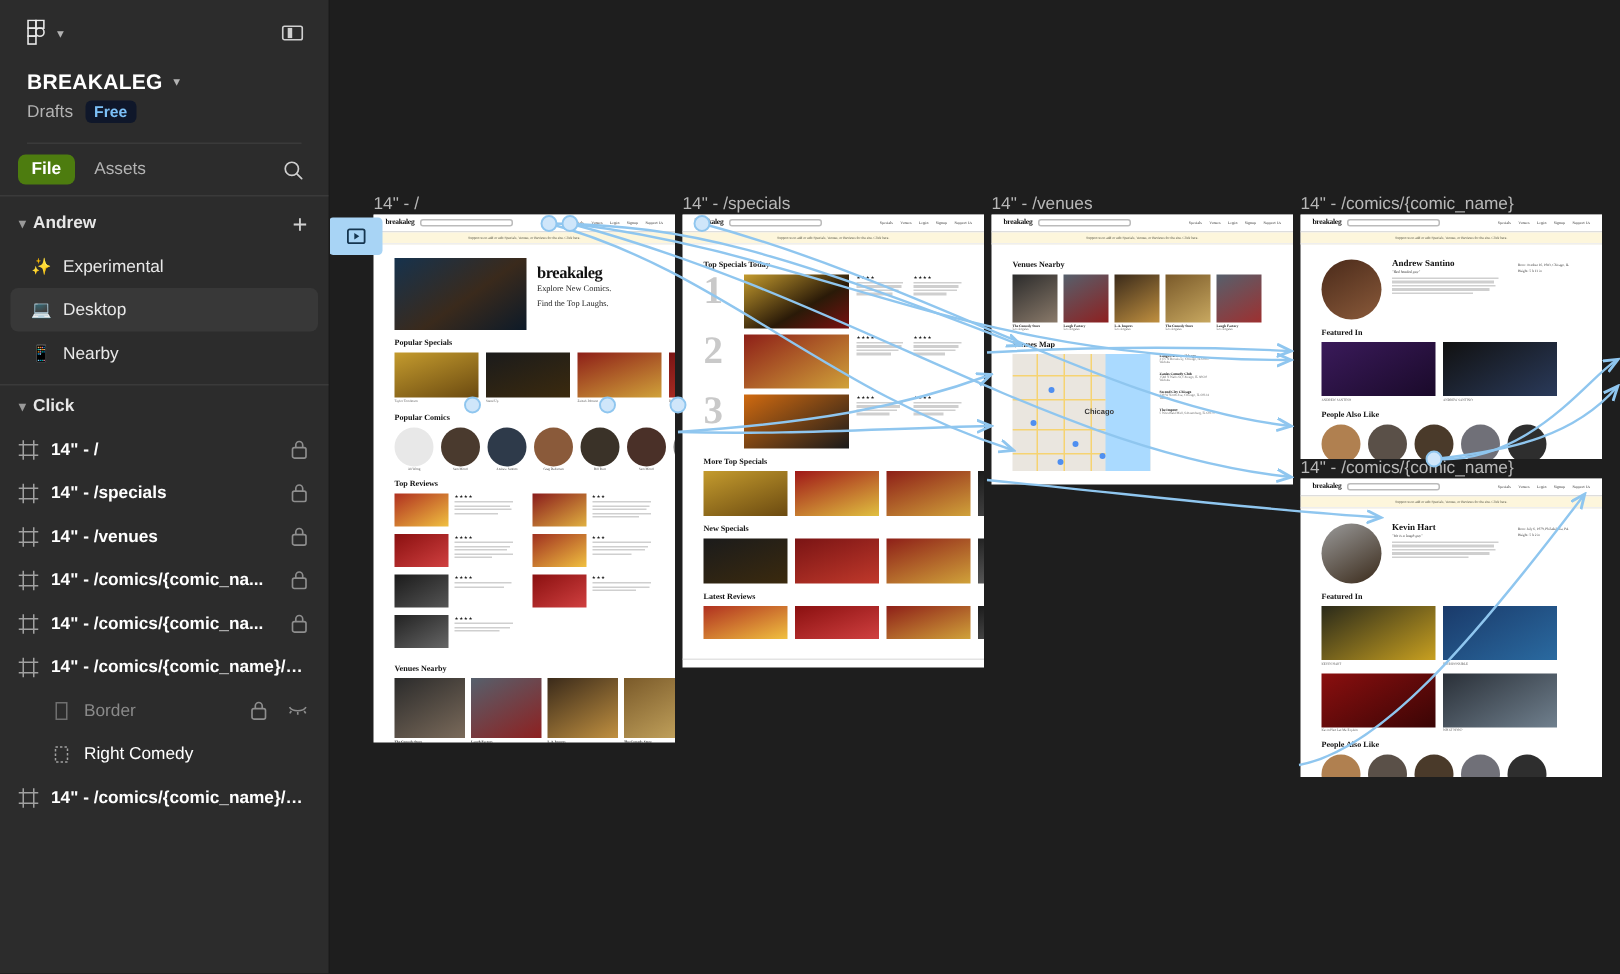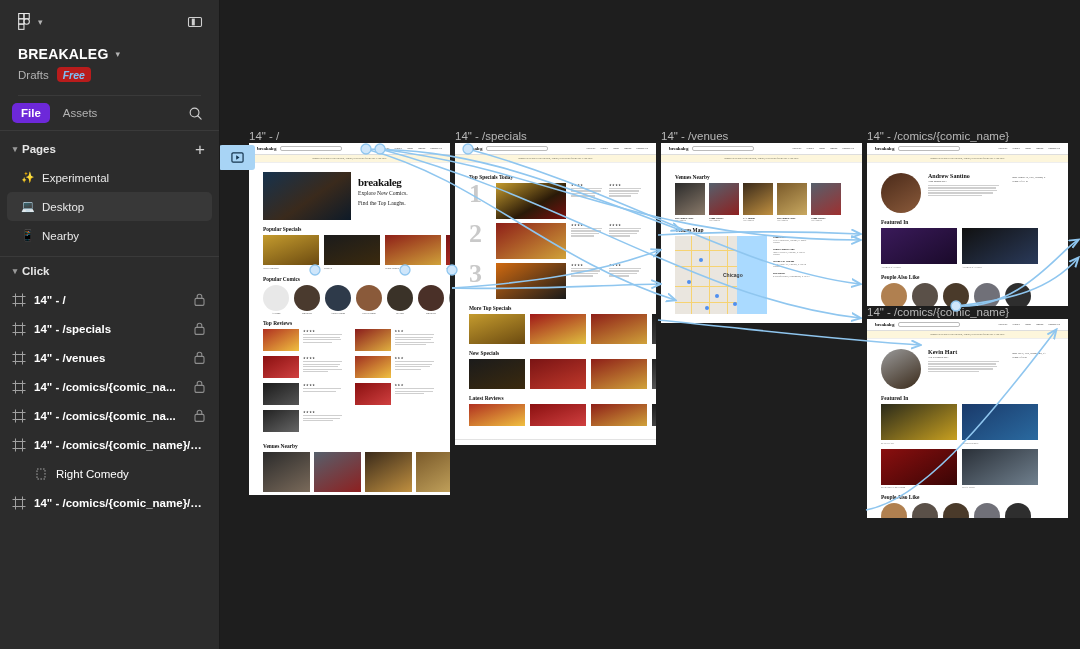--- a/index.html
+++ b/index.html
@@ -29,36 +29,36 @@
   .panel-toggle { width: 16px; height: 16px; cursor: pointer; }
 
   .sb-title-wrap { padding: 2px 18px 0 18px; }
   .sb-title-row { display: flex; align-items: center; gap: 7px; }
   .sb-title {
     color: #ffffff; font-size: 14px; font-weight: 700; letter-spacing: .2px;
   }
   .sb-sub-row { display: flex; align-items: center; gap: 8px; margin-top: 5px; }
   .sb-sub { color: #b3b3b3; font-size: 11.5px; }
   .badge-free {
-    background: #b91c1c; color: #7cc0f7;
+    background: #0f172a; color: #7cc0f7;
     font-size: 10.5px; font-weight: 600;
-    padding: 1.5px 6px; border-radius: 4px; font-style: italic;
+    padding: 1.5px 6px; border-radius: 4px;
   }
 
   .sb-divider { height: 1px; background: #3a3a3a; margin-top: 13px; }
 
   .tabs-row {
     height: 34px; display: flex; align-items: center;
     padding: 0 16px 0 12px; gap: 4px;
   }
   .tab {
     font-size: 11.5px; color: #b3b3b3; padding: 4px 9px;
     border-radius: 5px; cursor: pointer; font-weight: 500;
   }
-  .tab.active { background: #6d28d9; color: #ffffff; font-weight: 700; }
+  .tab.active { background: #4d7c0f; color: #ffffff; font-weight: 700; }
   .tabs-spacer { flex: 1; }
   .search-ic { width: 15px; height: 15px; cursor: pointer; }
 
   .section-head {
     display: flex; align-items: center; height: 28px;
     padding: 0 14px 0 8px; color: #e6e6e6;
     font-size: 11.5px; font-weight: 700;
   }
   .section-head .caret { color: #9a9a9a; font-size: 9px; width: 14px; text-align: center; }
   .section-head .plus {
@@ -243,21 +243,21 @@
       <div class="tabs-spacer"></div>
       <svg class="search-ic" viewBox="0 0 16 16">
         <circle cx="7" cy="7" r="4.7" fill="none" stroke="#cfcfcf" stroke-width="1.2"></circle>
         <line x1="10.4" y1="10.4" x2="14" y2="14" stroke="#cfcfcf" stroke-width="1.2" stroke-linecap="round"></line>
       </svg>
     </div>
     <div style="height:1px;background:#3a3a3a;margin:0 0 4px 0;"></div>
 
     <div class="section-head">
       <span class="caret">▾</span>
-      <span>Pages</span>
+      <span>Andrew</span>
       <span class="plus">+</span>
     </div>
 
     <div class="page-row">
       <span class="emj">✨</span>
       <span class="lbl">Experimental</span>
     </div>
     <div class="page-row sel">
       <span class="emj">💻</span>
       <span class="lbl">Desktop</span>
@@ -353,20 +353,36 @@
         <div class="layer-row">
           <span class="li"><svg viewBox="0 0 14 14">
               <g stroke="#cfcfcf" stroke-width="1" fill="none">
                 <line x1="3.5" y1="0.5" x2="3.5" y2="13.5"></line>
                 <line x1="10.5" y1="0.5" x2="10.5" y2="13.5"></line>
                 <line x1="0.5" y1="3.5" x2="13.5" y2="3.5"></line>
                 <line x1="0.5" y1="10.5" x2="13.5" y2="10.5"></line>
               </g>
             </svg></span>
           <span class="lname">14" - /comics/{comic_name}/{spe...</span>
+        </div>
+        <div class="layer-row child dim">
+          <span class="li"><svg viewBox="0 0 14 14">
+              <rect x="3.5" y="1.5" width="7" height="11" fill="none" stroke="#8a8a8a" stroke-width="1"></rect>
+            </svg></span>
+          <span class="lname">Border</span>
+          <svg class="lock-ic" viewBox="0 0 11 13">
+            <rect x="1" y="5.4" width="9" height="7" rx="1.3" fill="none" stroke="#cfcfcf" stroke-width="1.1"></rect>
+            <path d="M3.2 5.4 V3.6 a2.3 2.3 0 0 1 4.6 0 V5.4" fill="none" stroke="#cfcfcf" stroke-width="1.1"></path>
+          </svg>
+          <svg class="eye-ic" viewBox="0 0 13 11">
+            <path d="M1 3.4 C3 6.6 10 6.6 12 3.4" fill="none" stroke="#cfcfcf" stroke-width="1.1"></path>
+            <line x1="2.2" y1="6" x2="1.2" y2="7.6" stroke="#cfcfcf" stroke-width="1.1"></line>
+            <line x1="10.8" y1="6" x2="11.8" y2="7.6" stroke="#cfcfcf" stroke-width="1.1"></line>
+            <line x1="6.5" y1="6.6" x2="6.5" y2="8.5" stroke="#cfcfcf" stroke-width="1.1"></line>
+          </svg>
         </div>
         <div class="layer-row child">
           <span class="li"><svg viewBox="0 0 14 14">
               <rect x="3" y="2" width="8" height="10" fill="none" stroke="#cfcfcf" stroke-width="1" stroke-dasharray="1.6 1.4"></rect>
             </svg></span>
           <span class="lname">Right Comedy</span>
         </div>
         <div class="layer-row">
           <span class="li"><svg viewBox="0 0 14 14">
               <g stroke="#cfcfcf" stroke-width="1" fill="none">

